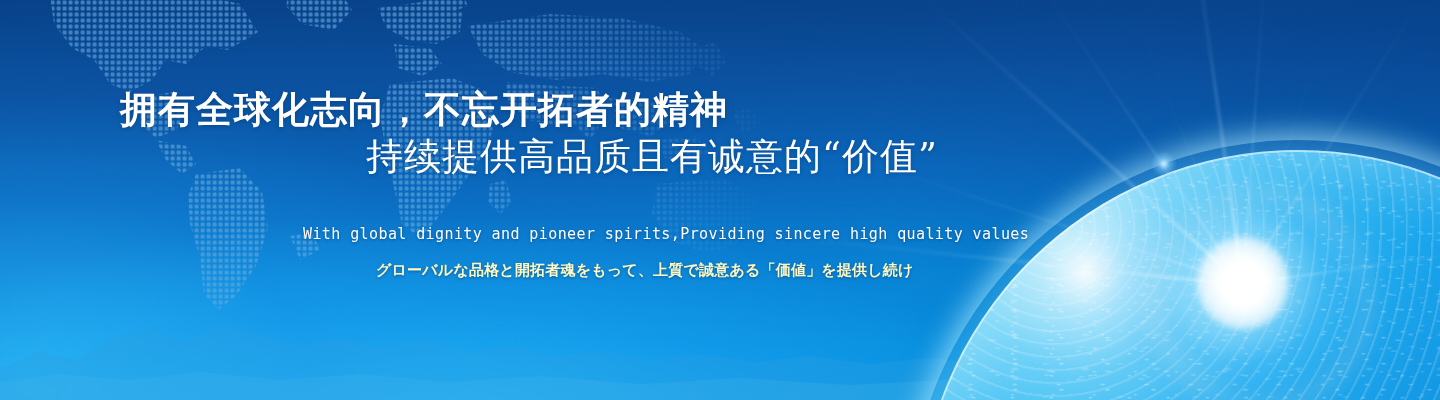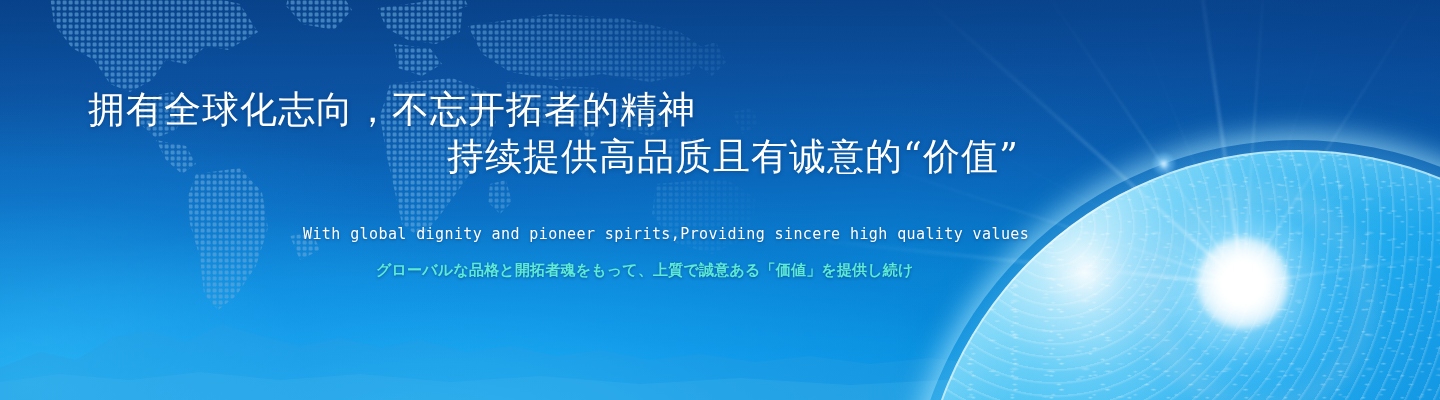--- a/index.html
+++ b/index.html
@@ -253,43 +253,43 @@
     left:0;top:86px;
     width:1100px;
     color:#ffffff;
     font-family:"DejaVu Serif", serif;
     font-size:37px;
     line-height:47px;
     letter-spacing:1px;
     white-space:nowrap;
     text-shadow:0 1px 4px rgba(4,40,90,.40);
   }
-  .headline .ln1{ display:block; padding-left:88px; }
-  .headline .ln2{ display:block; padding-left:366px;text-align:center; }
+  .headline .ln1{ display:block; padding-left:120px;font-weight:bold; }
+  .headline .ln2{ display:block; padding-left:366px; }
 
   .subline-en{
     position:absolute;
     left:0;top:205px;
     width:1100px;
     padding-left:303px;
     color:#ffffff;
     font-family:"DejaVu Sans Mono", monospace;
     font-size:15px;
     line-height:22px;
     letter-spacing:.4px;
     white-space:nowrap;
     text-shadow:0 1px 3px rgba(4,40,90,.45);
     margin-top:18px;
   }
   .subline-jp{
     position:absolute;
     left:0;top:258px;
     width:1100px;
     padding-left:376px;
-    color:#5eead4;
+    color:#fef9c3;
     font-family:"DejaVu Sans", sans-serif;
     font-weight:bold;
     font-size:15px;
     line-height:24px;
     letter-spacing:.2px;
     white-space:nowrap;
     text-shadow:0 1px 3px rgba(4,40,90,.45);
   }
 </style>
 </head>

